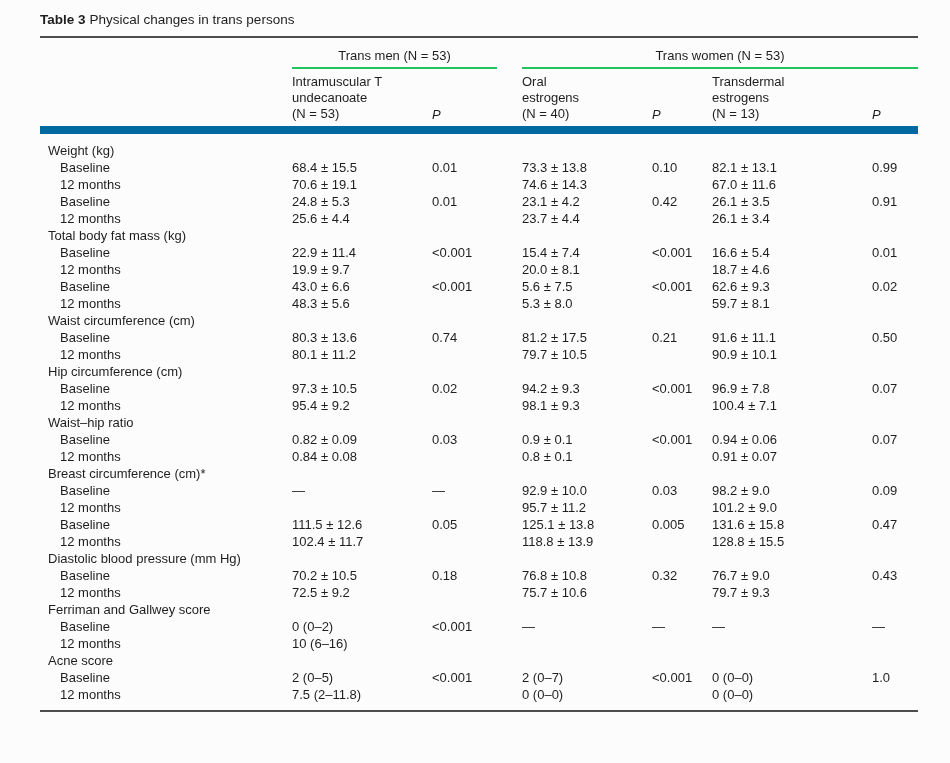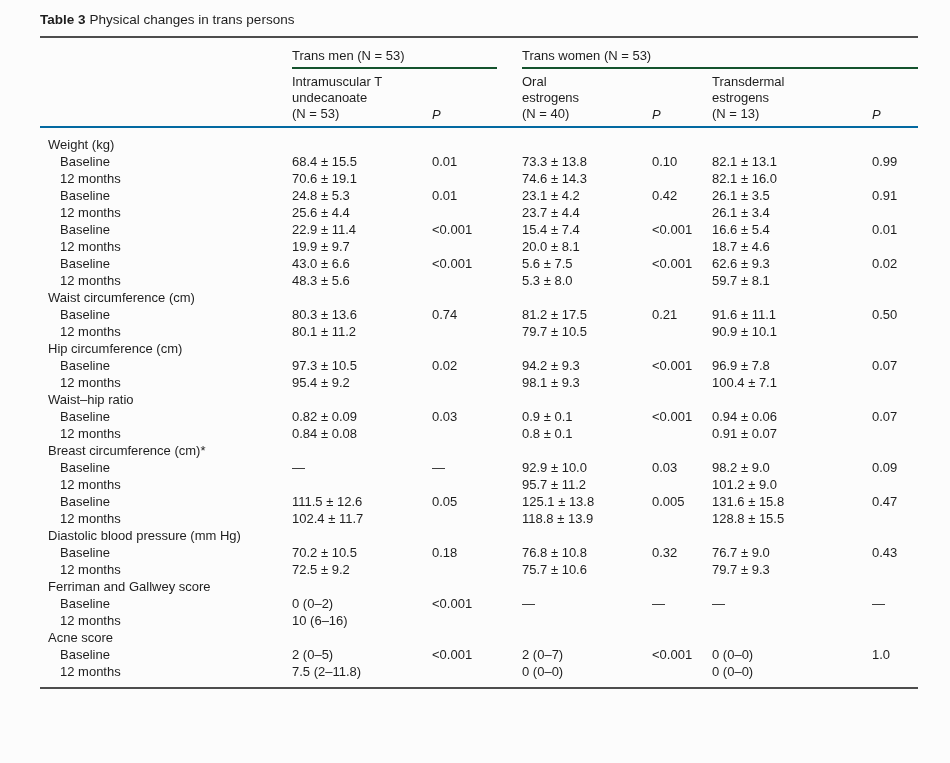--- a/index.html
+++ b/index.html
@@ -38,27 +38,28 @@
     font-weight: normal;
     text-align: left;
     vertical-align: bottom;
     white-space: nowrap;
     overflow: hidden;
   }
 
   
   tr.group-row td, tr.group-row th { padding-top: 10px; }
   .grp {
-    border-bottom: 2px solid #14532d;
+    border-bottom: 2px solid #22c55e;
     padding-bottom: 3px;
     line-height: 16px;
+    text-align: center;
   }
 
   
-  tr.subhead-row td { padding-top: 5px; padding-bottom: 4px; border-bottom: 2px solid #0369a1; }
+  tr.subhead-row td { padding-top: 5px; padding-bottom: 4px; border-bottom: 8px solid #0369a1; }
   .hline { display: block; line-height: 16px; }
   .h-im   { padding-left: 6px; }
   .h-oral { padding-left: 16px; }
   .h-td   { padding-left: 40px; }
   td.p-head { text-align: center; font-style: italic; }
 
   
   tbody td { height: 17px; line-height: 17px; vertical-align: middle; }
   tbody tr:first-child td { padding-top: 8px; }
   tbody tr:last-child td { padding-bottom: 7px; }
@@ -143,21 +144,21 @@
           <td class="val">82.1 ± 13.1</td>
           <td class="pval">0.99</td>
         </tr>
         <tr>
           <td class="lbl sub">12 months</td>
           <td class="val">70.6 ± 19.1</td>
           <td class="pval"></td>
           <td class="spacer"></td>
           <td class="val">74.6 ± 14.3</td>
           <td class="pval"></td>
-          <td class="val">82.1 ± 16.0</td>
+          <td class="val">67.0 ± 11.6</td>
           <td class="pval"></td>
         </tr>
         <tr>
           <td class="lbl sub">Baseline</td>
           <td class="val">24.8 ± 5.3</td>
           <td class="pval">0.01</td>
           <td class="spacer"></td>
           <td class="val">23.1 ± 4.2</td>
           <td class="pval">0.42</td>
           <td class="val">26.1 ± 3.5</td>
@@ -167,20 +168,30 @@
           <td class="lbl sub">12 months</td>
           <td class="val">25.6 ± 4.4</td>
           <td class="pval"></td>
           <td class="spacer"></td>
           <td class="val">23.7 ± 4.4</td>
           <td class="pval"></td>
           <td class="val">26.1 ± 3.4</td>
           <td class="pval"></td>
         </tr>
         <tr>
+          <td class="lbl cat">Total body fat mass (kg)</td>
+          <td class="val"></td>
+          <td class="pval"></td>
+          <td class="spacer"></td>
+          <td class="val"></td>
+          <td class="pval"></td>
+          <td class="val"></td>
+          <td class="pval"></td>
+        </tr>
+        <tr>
           <td class="lbl sub">Baseline</td>
           <td class="val">22.9 ± 11.4</td>
           <td class="pval">&lt;0.001</td>
           <td class="spacer"></td>
           <td class="val">15.4 ± 7.4</td>
           <td class="pval">&lt;0.001</td>
           <td class="val">16.6 ± 5.4</td>
           <td class="pval">0.01</td>
         </tr>
         <tr>

